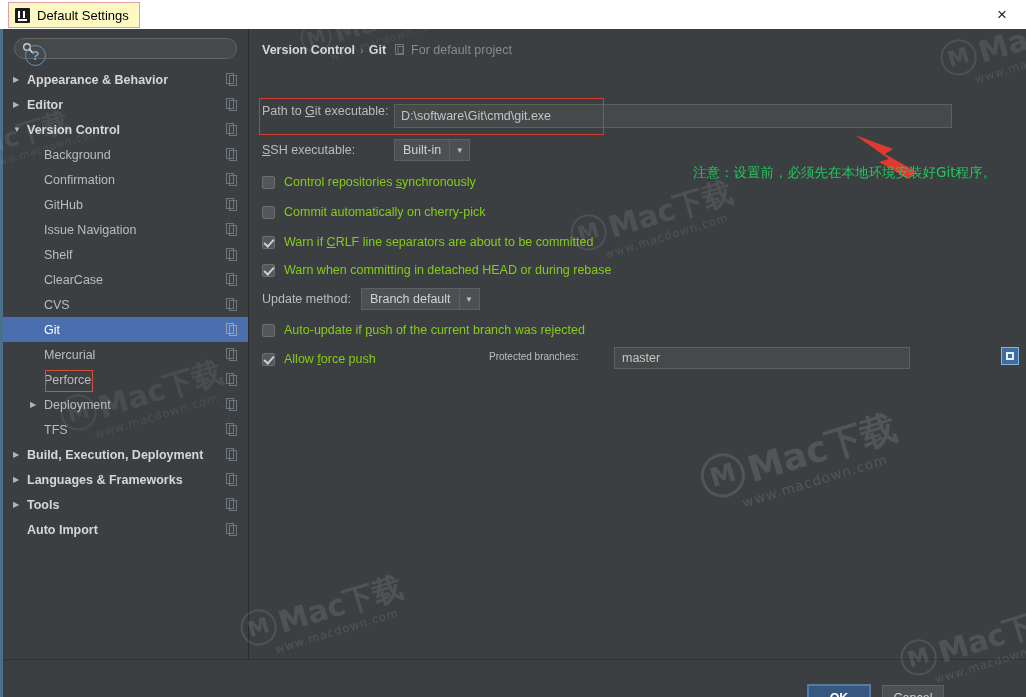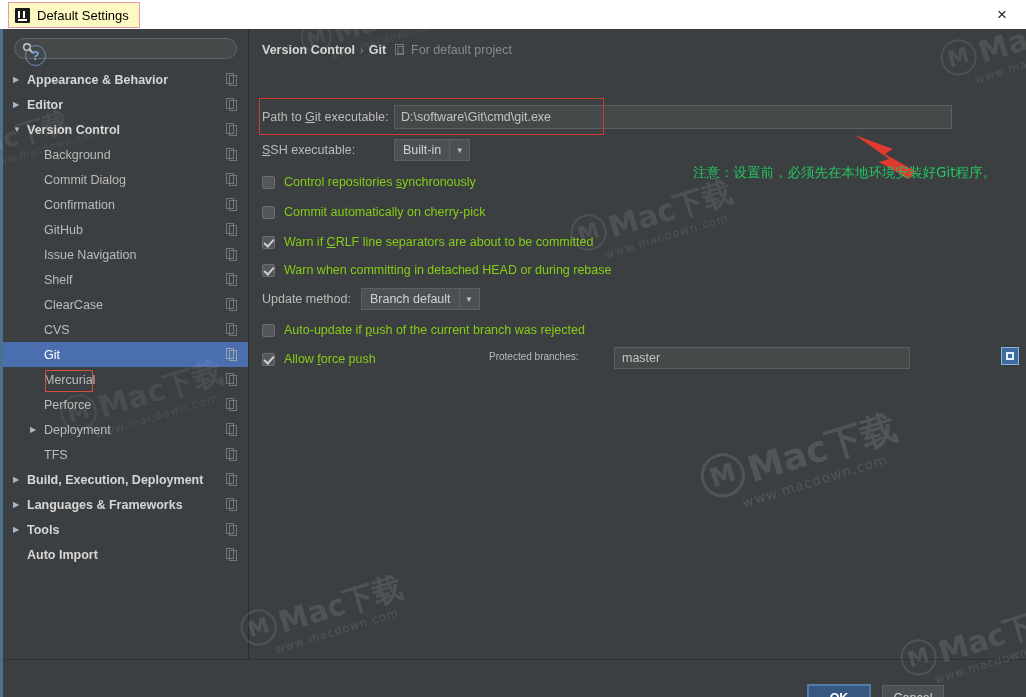--- a/index.html
+++ b/index.html
@@ -85,21 +85,21 @@
   #main{position:absolute;left:246px;top:0;width:780px;height:630px;}
   #crumbs{position:absolute;left:13px;top:14px;display:flex;align-items:center;gap:5px;}
   .crumb-strong{font-weight:bold;color:#d6d6d6;font-size:12.5px;}
   .crumb-sep{color:#8f8f8f;font-size:11px;}
   #crumb-proj-icon{width:11px;height:12px;opacity:.6;margin-left:4px;}
   #crumb-proj{color:#8a8a8a;font-size:12.5px;}
 
   .field-label{font-size:12.5px;color:#bbbbbb;}
   .u{text-decoration:underline;}
 
-  #path-row{position:absolute;left:13px;top:75px;width:690px;height:26px;display:flex;align-items:center;}
+  #path-row{position:absolute;left:13px;top:75px;width:690px;height:26px;display:flex;}
   #path-label{width:132px;flex:none;}
   #path-input{
     flex:1;height:24px;box-sizing:border-box;
     background:#45494a;border:1px solid #5e6060;color:#c4c4c4;
     padding:0 6px;font-size:12.5px;outline:none;
     font-family:"Liberation Sans",sans-serif;
   }
   #path-redbox{
     position:absolute;left:10px;top:69px;width:345px;height:37px;
     border:1.5px solid #cf3a30;box-sizing:border-box;pointer-events:none;
@@ -235,28 +235,20 @@
           <span class="tri">▼</span>
           <span class="tree-label">Version Control</span>
           <svg class="row-icon" viewBox="0 0 12 13">
   <rect x="0.5" y="0.5" width="7" height="10" fill="none" stroke="#9aa3ad" stroke-width="1"></rect>
   <rect x="3.5" y="2.5" width="7" height="10" fill="none" stroke="#9aa3ad" stroke-width="1"></rect>
           </svg>
         </div>
         <div class="tree-row indent1">
           <span class="tri"></span>
           <span class="tree-label">Background</span>
-          <svg class="row-icon" viewBox="0 0 12 13">
-  <rect x="0.5" y="0.5" width="7" height="10" fill="none" stroke="#9aa3ad" stroke-width="1"></rect>
-  <rect x="3.5" y="2.5" width="7" height="10" fill="none" stroke="#9aa3ad" stroke-width="1"></rect>
-          </svg>
-        </div>
-        <div class="tree-row indent1">
-          <span class="tri"></span>
-          <span class="tree-label">Commit Dialog</span>
           <svg class="row-icon" viewBox="0 0 12 13">
   <rect x="0.5" y="0.5" width="7" height="10" fill="none" stroke="#9aa3ad" stroke-width="1"></rect>
   <rect x="3.5" y="2.5" width="7" height="10" fill="none" stroke="#9aa3ad" stroke-width="1"></rect>
           </svg>
         </div>
         <div class="tree-row indent1">
           <span class="tri"></span>
           <span class="tree-label">Confirmation</span>
           <svg class="row-icon" viewBox="0 0 12 13">
   <rect x="0.5" y="0.5" width="7" height="10" fill="none" stroke="#9aa3ad" stroke-width="1"></rect>

